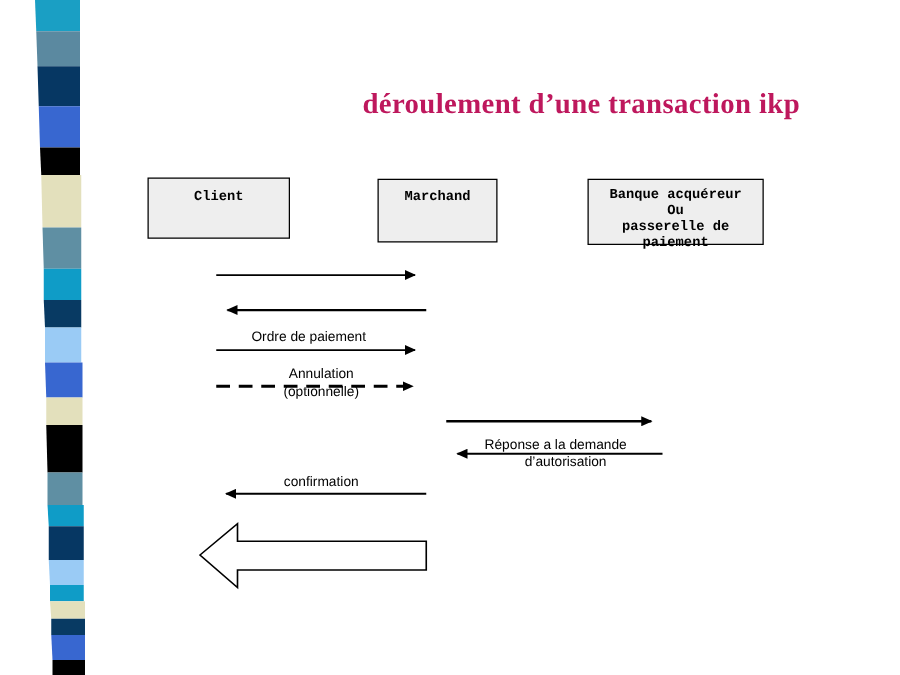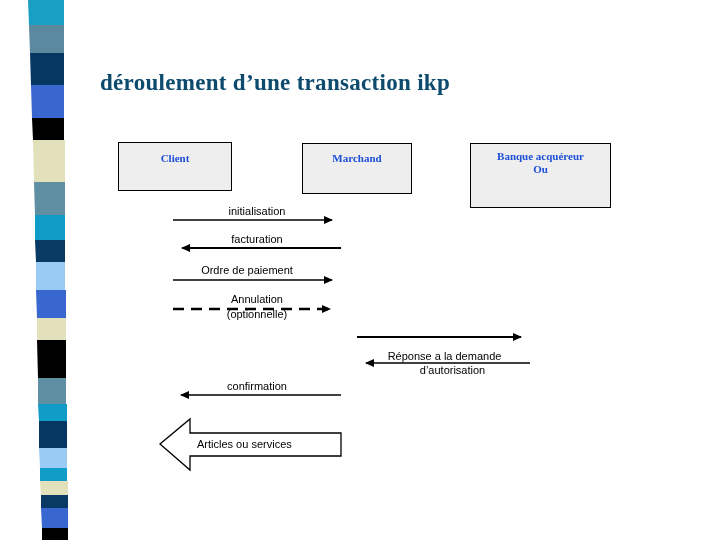--- a/index.html
+++ b/index.html
@@ -25,47 +25,47 @@
     height: 540px;
   }
   #band svg { display: block; }
 
   
   #title {
     position: absolute;
     left: 100px;
     top: 70px;
     width: 540px;
-    text-align: left;
+    text-align: right;
     font-family: "Liberation Serif", serif;
     font-weight: bold;
     font-size: 23px;
-    color: #0c4a6e;
+    color: #be185d;
     letter-spacing: 0.3px;
   }
 
   
   .actor-box {
     position: absolute;
     background: #eeeeee;
     border: 1px solid #000000;
     box-sizing: border-box;
     text-align: center;
-    font-family: Liberation Serif, serif;
-    color: #1d4ed8;
+    font-family: Liberation Mono, monospace;
+    color: #000000;
   }
   .actor-label {
     display: block;
     font-size: 11px;
     font-weight: bold;
     line-height: 13px;
   }
   #box-client   { left: 118px; top: 142px; width: 114px; height: 49px; padding-top: 9px; }
-  #box-marchand { left: 302px; top: 143px; width: 110px; height: 51px; padding-top: 8px; }
-  #box-banque   { left: 470px; top: 143px; width: 141px; height: 65px; padding-top: 6px; }
+  #box-marchand { left: 302px; top: 143px; width: 96px; height: 51px; padding-top: 8px; }
+  #box-banque   { left: 470px; top: 143px; width: 141px; height: 53px; padding-top: 6px; }
 
   
   #flows {
     position: absolute;
     left: 0;
     top: 0;
     width: 720px;
     height: 540px;
   }
   .flow-label {
@@ -118,20 +118,21 @@
     <span class="actor-label">Client</span>
   </div>
 
   <div class="actor-box" id="box-marchand">
     <span class="actor-label">Marchand</span>
   </div>
 
   <div class="actor-box" id="box-banque">
     <span class="actor-label">Banque acquéreur</span>
     <span class="actor-label">Ou</span>
+    <span class="actor-label">passerelle de paiement</span>
   </div>
 
   <svg id="flows" viewBox="0 0 720 540" xmlns="http://www.w3.org/2000/svg">
     <defs>
       <marker id="arrow-r" markerWidth="9" markerHeight="8" refX="8" refY="4" orient="auto" markerUnits="userSpaceOnUse">
         <path d="M0,0 L9,4 L0,8 z" fill="#000000"></path>
       </marker>
       <marker id="arrow-l" markerWidth="9" markerHeight="8" refX="8" refY="4" orient="auto" markerUnits="userSpaceOnUse">
         <path d="M0,0 L9,4 L0,8 z" fill="#000000"></path>
       </marker>
@@ -147,30 +148,27 @@
 
     <line x1="357" y1="337" x2="521" y2="337" stroke="#000000" stroke-width="2.0" marker-end="url(#arrow-r)"></line>
 
     <line x1="530" y1="363" x2="366" y2="363" stroke="#000000" stroke-width="1.6" marker-end="url(#arrow-l)"></line>
 
     <line x1="341" y1="395" x2="181" y2="395" stroke="#000000" stroke-width="1.6" marker-end="url(#arrow-l)"></line>
 
     <polygon points="160,444 190,419 190,433 341,433 341,456 190,456 190,470" fill="#ffffff" stroke="#000000" stroke-width="1.3"></polygon>
   </svg>
 
-  <div class="flow-label" style="left:173px; top:205px; width:168px;">initialisation</div>
 
-  <div class="flow-label" style="left:173px; top:233px; width:168px;">facturation</div>
 
   <div class="flow-label" style="left:163px; top:264px; width:168px;">Ordre de paiement</div>
 
   <div class="flow-label" style="left:173px; top:293px; width:168px;">Annulation</div>
   <div class="flow-label" style="left:173px; top:308px; width:168px;">(optionnelle)</div>
 
 
   <div class="flow-label" style="left:357px; top:350px; width:175px;text-align:center;">Réponse a la demande</div>
   <div class="flow-label" style="left:365px; top:364px; width:175px;">d’autorisation</div>
 
   <div class="flow-label" style="left:173px; top:380px; width:168px;">confirmation</div>
 
-  <div class="flow-label" style="left:197px; top:438px; width:150px; text-align:left;">Articles ou services</div>
 
 </div>
 
 </body></html>

